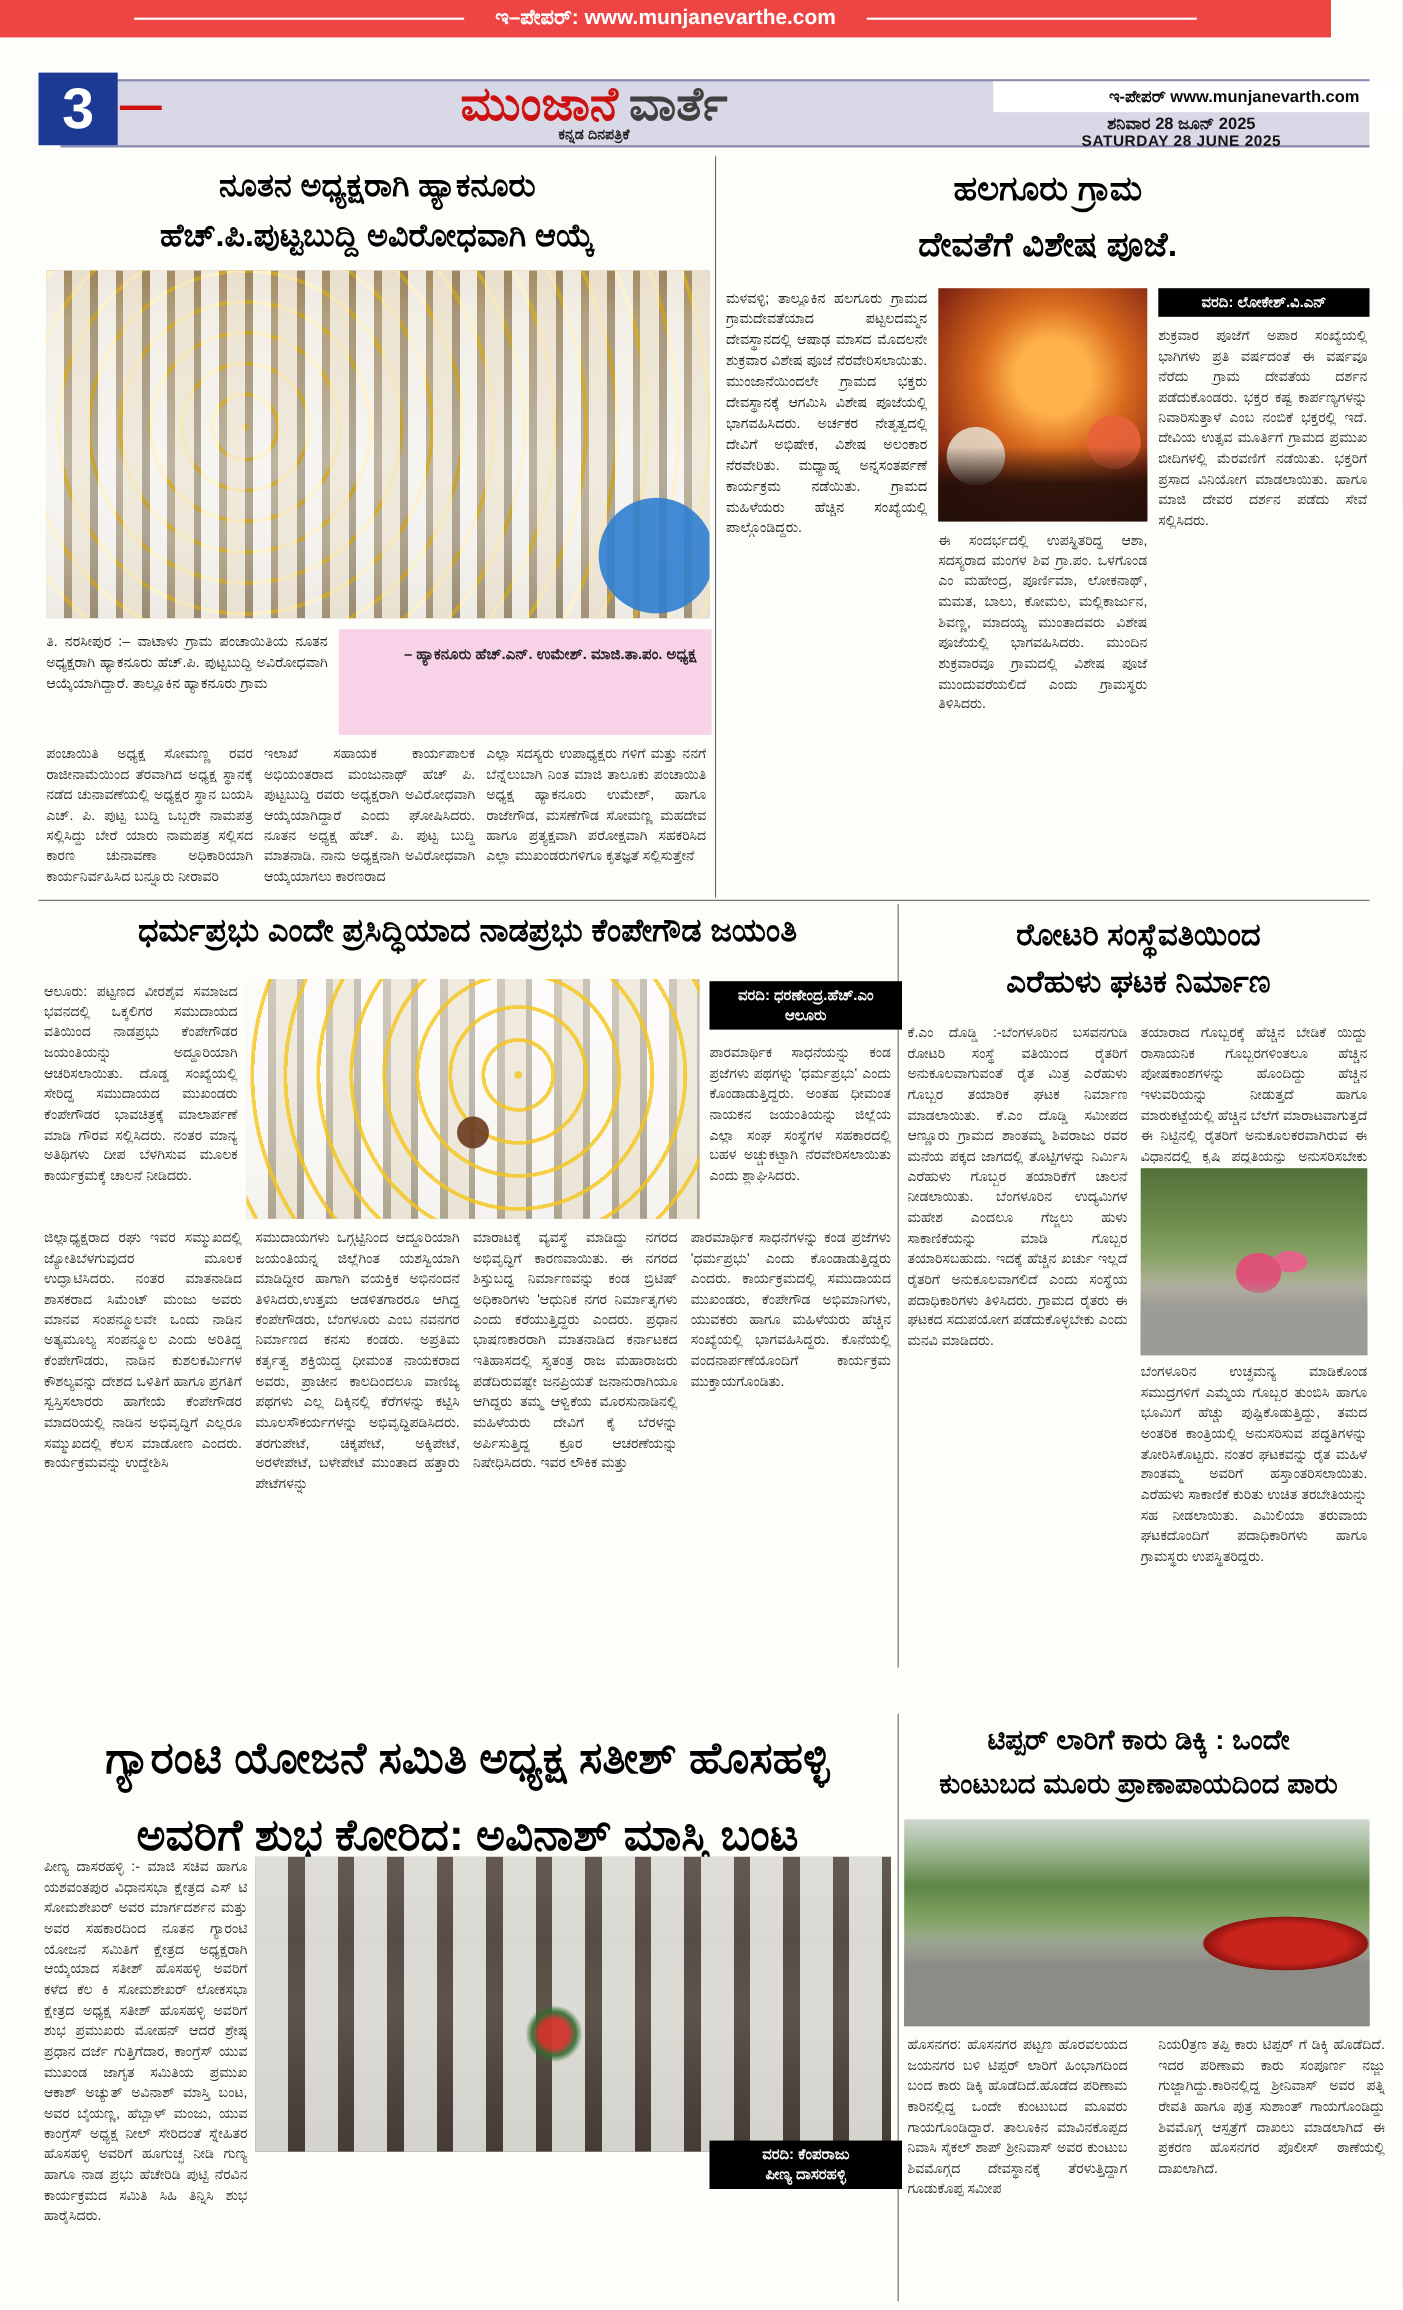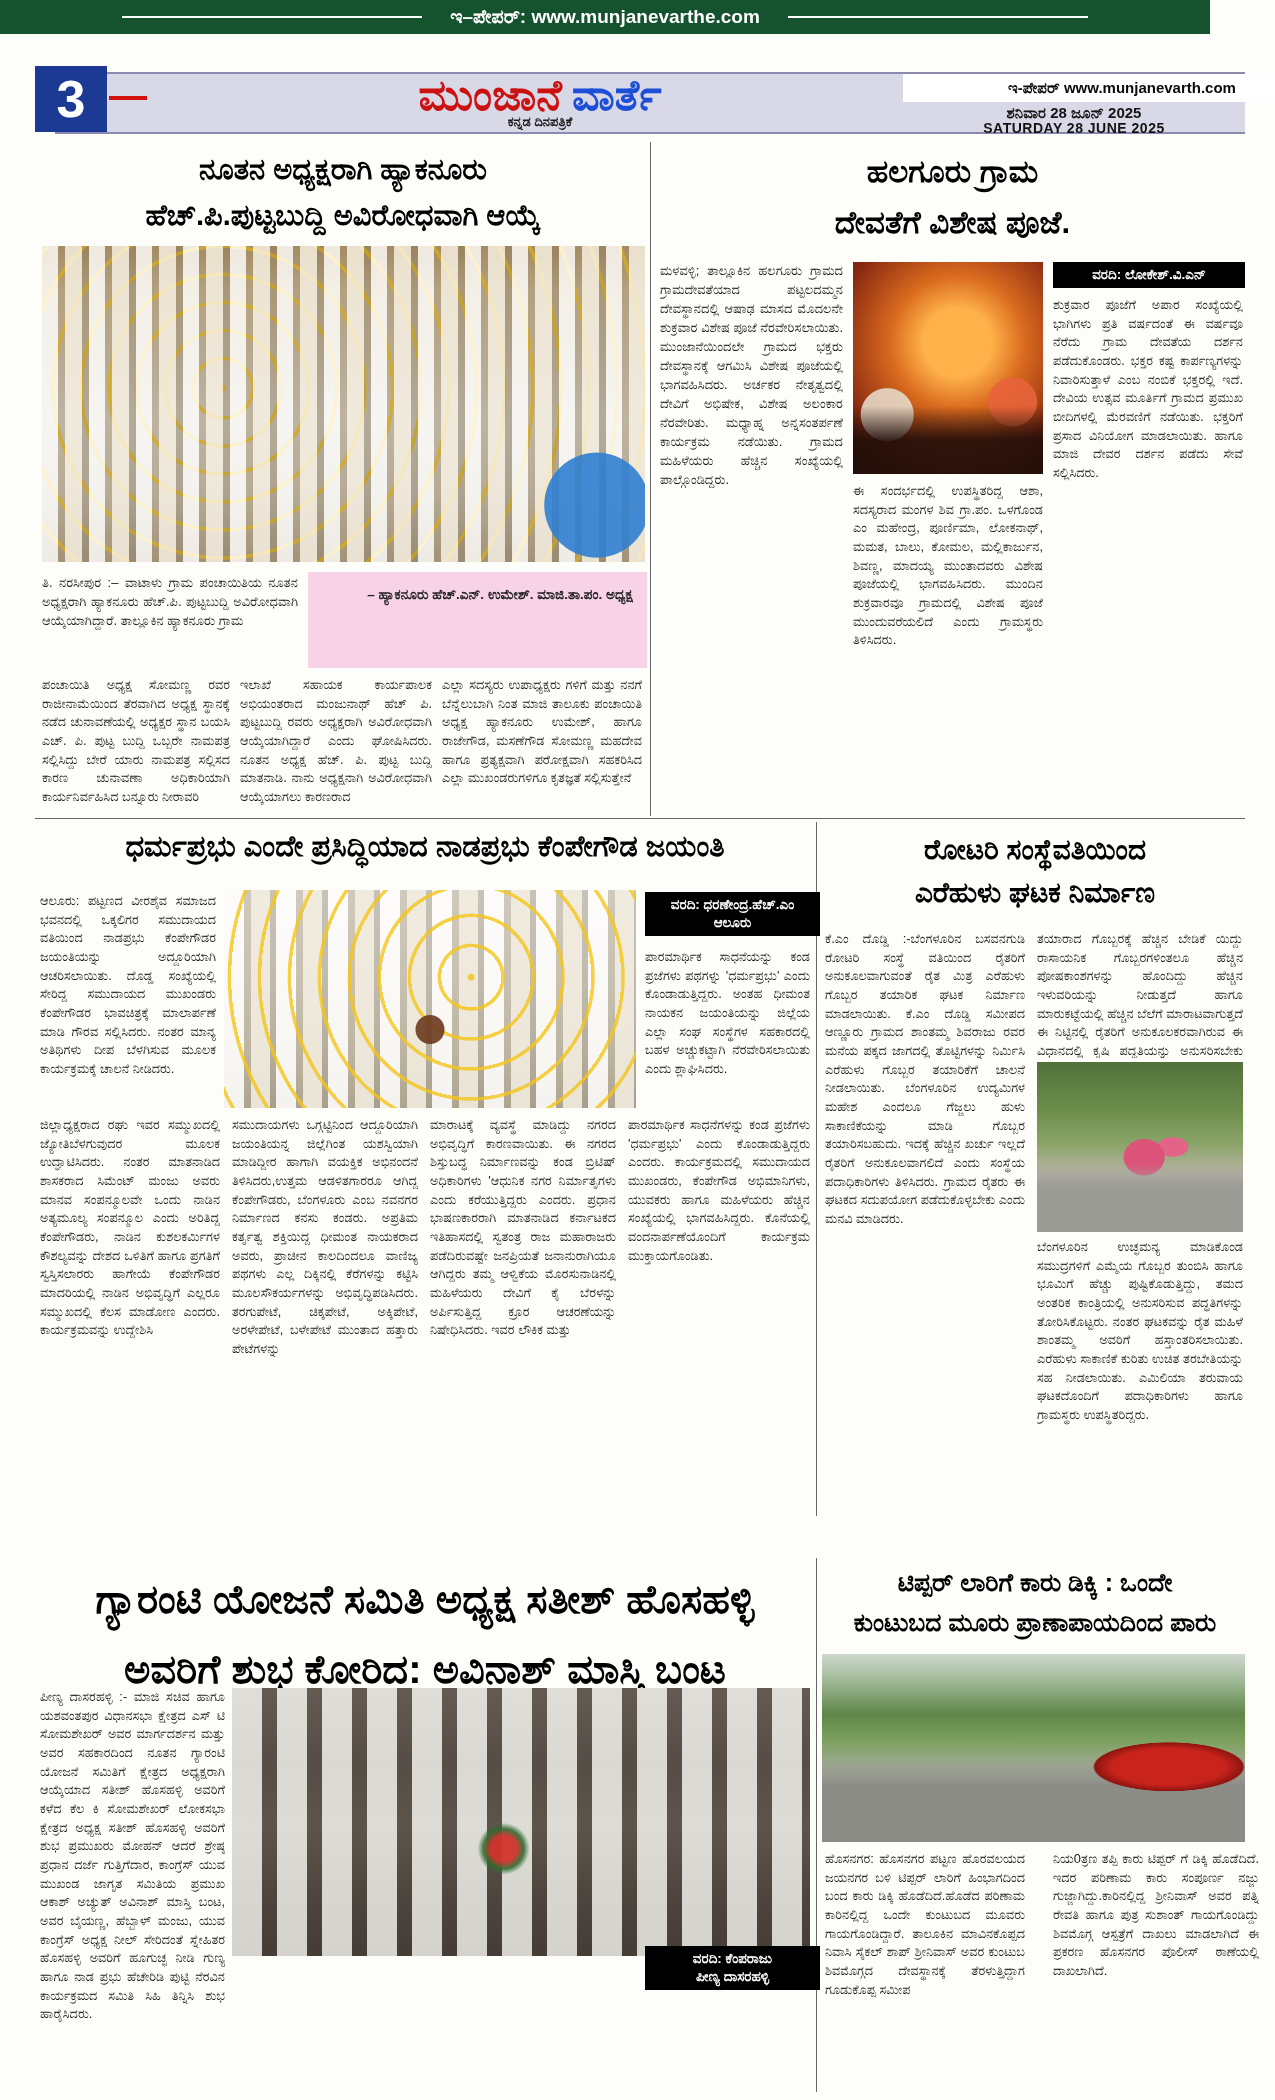--- a/index.html
+++ b/index.html
@@ -6,21 +6,21 @@
   .page{position:relative;width:1275px;height:2100px;margin:0 auto;background:#fdfdfa;
         font-family:"Liberation Sans", sans-serif;color:#141414;overflow:hidden;}
   .abs{position:absolute;}
   
   .band{left:55px;top:72px;width:1190px;height:58px;background:#d8d8e6;
         border-top:2px solid #8b8bb0;border-bottom:2px solid #8b8bb0;}
   .pagenum{left:35px;top:66px;width:72px;height:66px;background:#1c3a94;color:#fff;
            font-size:52px;font-weight:bold;display:flex;align-items:center;justify-content:center;}
   .red-dash{left:109px;top:96px;width:38px;height:4px;background:#d21010;}
   .masthead{left:330px;top:74px;width:420px;text-align:center;font-weight:800;font-size:43px;line-height:1.0;white-space:nowrap;}
-  .m-red{color:#cc1111;} .m-black{color:#1d4ed8;margin-left:10px;}
+  .m-red{color:#cc1111;} .m-black{color:#404040;margin-left:10px;}
   .tagline{left:330px;top:114px;width:420px;text-align:center;font-size:13px;font-weight:bold;color:#1a1a1a;}
   .epaper-box{left:903px;top:74px;width:342px;height:28px;background:#ffffff;display:flex;
               align-items:center;justify-content:center;font-size:15px;font-weight:bold;color:#0a0a0a;padding-left:48px;}
   .date-kn{left:903px;top:104px;width:342px;text-align:center;font-size:15px;font-weight:bold;}
   .date-en{left:903px;top:120px;width:342px;text-align:center;font-size:14px;font-weight:bold;letter-spacing:.5px;}
   
   .headline{font-weight:800;color:#000;text-align:center;}
   .bodytext{font-size:12.8px;line-height:1.46;text-align:justify;color:#1b1b1b;overflow:hidden;}
   .byline-box{background:#000;color:#fff;text-align:center;font-weight:bold;font-size:13.5px;
               line-height:1.35;padding:4px 5px;}
@@ -54,21 +54,21 @@
      linear-gradient(180deg,#51713a 0%,#6f8f4e 30%,#8aa468 48%,#b9b4a5 66%,#8b887f 100%);}
   .photo-a5{background:
      radial-gradient(circle at 47% 60%, rgba(208,52,44,.95) 0 13px, rgba(47,107,47,.9) 20px, rgba(47,107,47,0) 26px),
      repeating-linear-gradient(90deg, rgba(242,242,237,.82) 0 30px, rgba(62,52,45,.5) 30px 45px),
      linear-gradient(180deg,#8a8178 0%,#6e665e 28%,#7c746a 52%,#5f574f 76%,#4a443d 100%);}
   .photo-a6{background:
      radial-gradient(ellipse at 82% 60%, #c8241c 0 56px, #8f1410 74px, rgba(143,20,16,0) 76px),
      linear-gradient(0deg, #8c8c86 0 30%, rgba(140,140,134,0) 44%),
      linear-gradient(180deg,#cfd8cf 0%,#a8bfa0 12%,#5f8648 32%,#7da05e 46%,#9aa98c 58%,#b5b3a8 70%,#7b7a73 100%);}
   
-  .banner{left:35px;top:1520px;width:1210px;height:34px;background:#14532d;color:#fff;display:flex;
+  .banner{left:35px;top:1520px;width:1210px;height:34px;background:#ef4444;color:#fff;display:flex;
           align-items:center;justify-content:center;gap:28px;font-weight:bold;font-size:19px;}
   .banner .bline{height:2px;background:#fff;width:300px;}
 </style>
 </head>
 <body>
 
 <div class="page">
 
   <div class="band abs"></div>
   <div class="pagenum abs">3</div>

